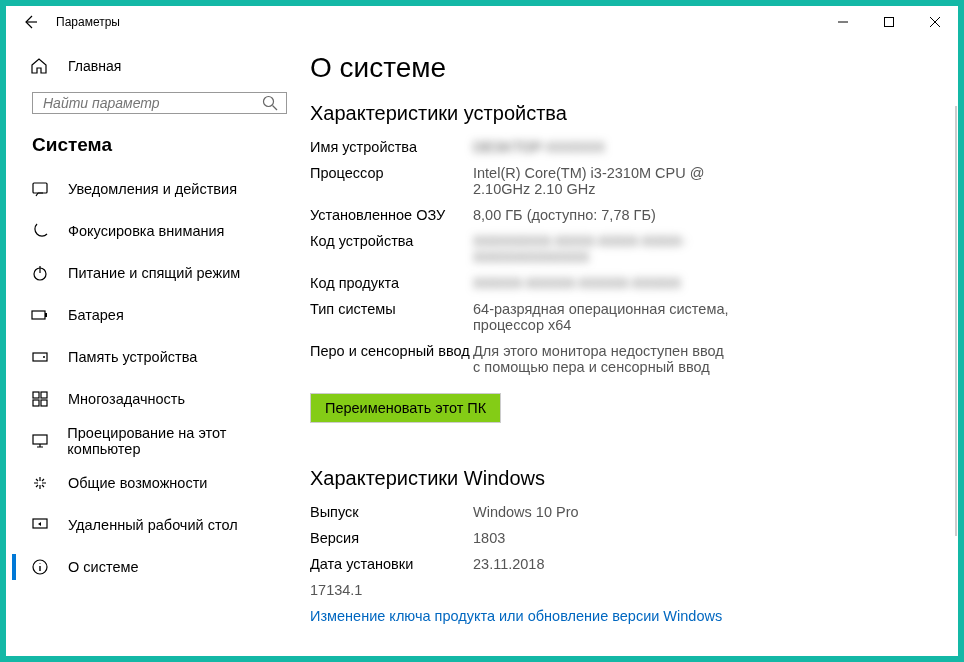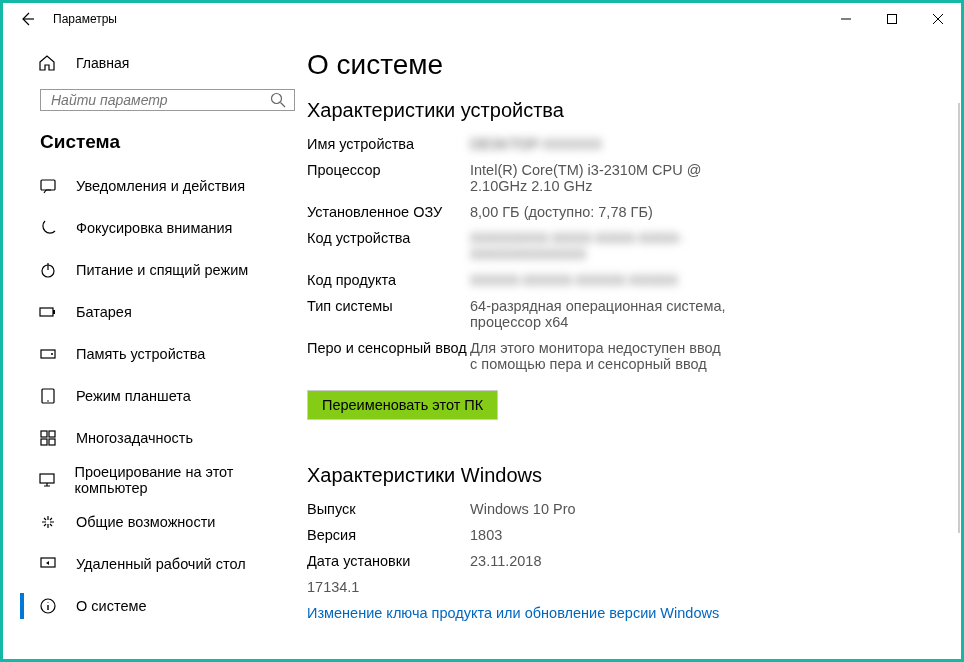--- a/index.html
+++ b/index.html
@@ -1,24 +1,24 @@
 <!DOCTYPE html>
 <html><head>
 <meta charset="utf-8">
 <style>
   * { box-sizing: border-box; margin: 0; padding: 0; }
   body { font-family: "Segoe UI", Tahoma, sans-serif; font-size: 14px; color: #000; background: #fff; }
-  .window { width: 964px; height: 662px; border: 3px solid #14b8a6; display: flex; flex-direction: column; background: #fff; position: relative; }
+  .window { width: 964px; height: 662px; border: 6px solid #14b8a6; display: flex; flex-direction: column; background: #fff; position: relative; }
   .titlebar { height: 32px; display: flex; align-items: center; padding-left: 12px; }
   .back-btn { width: 24px; height: 24px; display: flex; align-items: center; justify-content: center; cursor: pointer; }
   .app-title { margin-left: 14px; font-size: 12px; color: #000; }
   .win-controls { margin-left: auto; display: flex; }
   .win-btn { width: 46px; height: 32px; display: flex; align-items: center; justify-content: center; cursor: pointer; }
   .body { flex: 1; display: flex; overflow: hidden; }
-  .sidebar { width: 300px; display: flex; flex-direction: column; padding: 8px 0 0 17px; }
+  .sidebar { width: 300px; display: flex; flex-direction: column; padding: 8px 0 0 6px; }
   .home-row { display: flex; align-items: center; padding: 6px 20px 6px 18px; cursor: pointer; height: 40px; }
   .home-row .icon { width: 20px; text-align: center; }
   .home-row span.txt { margin-left: 18px; font-size: 14px; }
   .search-wrap { padding: 6px 20px 10px 20px; }
   .search { width: 255px; height: 22px; border: 1px solid #999; display: flex; align-items: center; padding: 0 8px 0 10px; }
   .search input { flex: 1; border: none; outline: none; font-size: 14px; font-style: italic; color: #666; background: transparent; }
   .section-title { font-size: 19px; font-weight: 600; padding: 10px 20px 12px 20px; }
   .nav { list-style: none; }
   .nav li { display: flex; align-items: center; height: 42px; padding: 0 10px 0 18px; cursor: pointer; position: relative; }
   .nav li .icon { width: 20px; display: flex; align-items: center; justify-content: center; }
@@ -130,29 +130,20 @@
               <svg width="18" height="18" viewBox="0 0 18 18">
                 <rect x="2" y="5" width="14" height="8" stroke="#000" stroke-width="1.2" fill="none"></rect>
                 <circle cx="13" cy="9" r="1" fill="#000"></circle>
               </svg>
             </span>
           <span class="txt">Память устройства</span>
         </li>
         <li>
           <span class="icon">
               <svg width="18" height="18" viewBox="0 0 18 18">
-                <rect x="3" y="2" width="12" height="14" rx="1" stroke="#000" stroke-width="1.2" fill="none"></rect>
-                <circle cx="9" cy="14" r="0.8" fill="#000"></circle>
-              </svg>
-            </span>
-          <span class="txt">Режим планшета</span>
-        </li>
-        <li>
-          <span class="icon">
-              <svg width="18" height="18" viewBox="0 0 18 18">
                 <rect x="2" y="2" width="6" height="6" stroke="#000" stroke-width="1.2" fill="none"></rect>
                 <rect x="10" y="2" width="6" height="6" stroke="#000" stroke-width="1.2" fill="none"></rect>
                 <rect x="2" y="10" width="6" height="6" stroke="#000" stroke-width="1.2" fill="none"></rect>
                 <rect x="10" y="10" width="6" height="6" stroke="#000" stroke-width="1.2" fill="none"></rect>
               </svg>
             </span>
           <span class="txt">Многозадачность</span>
         </li>
         <li>
           <span class="icon">

